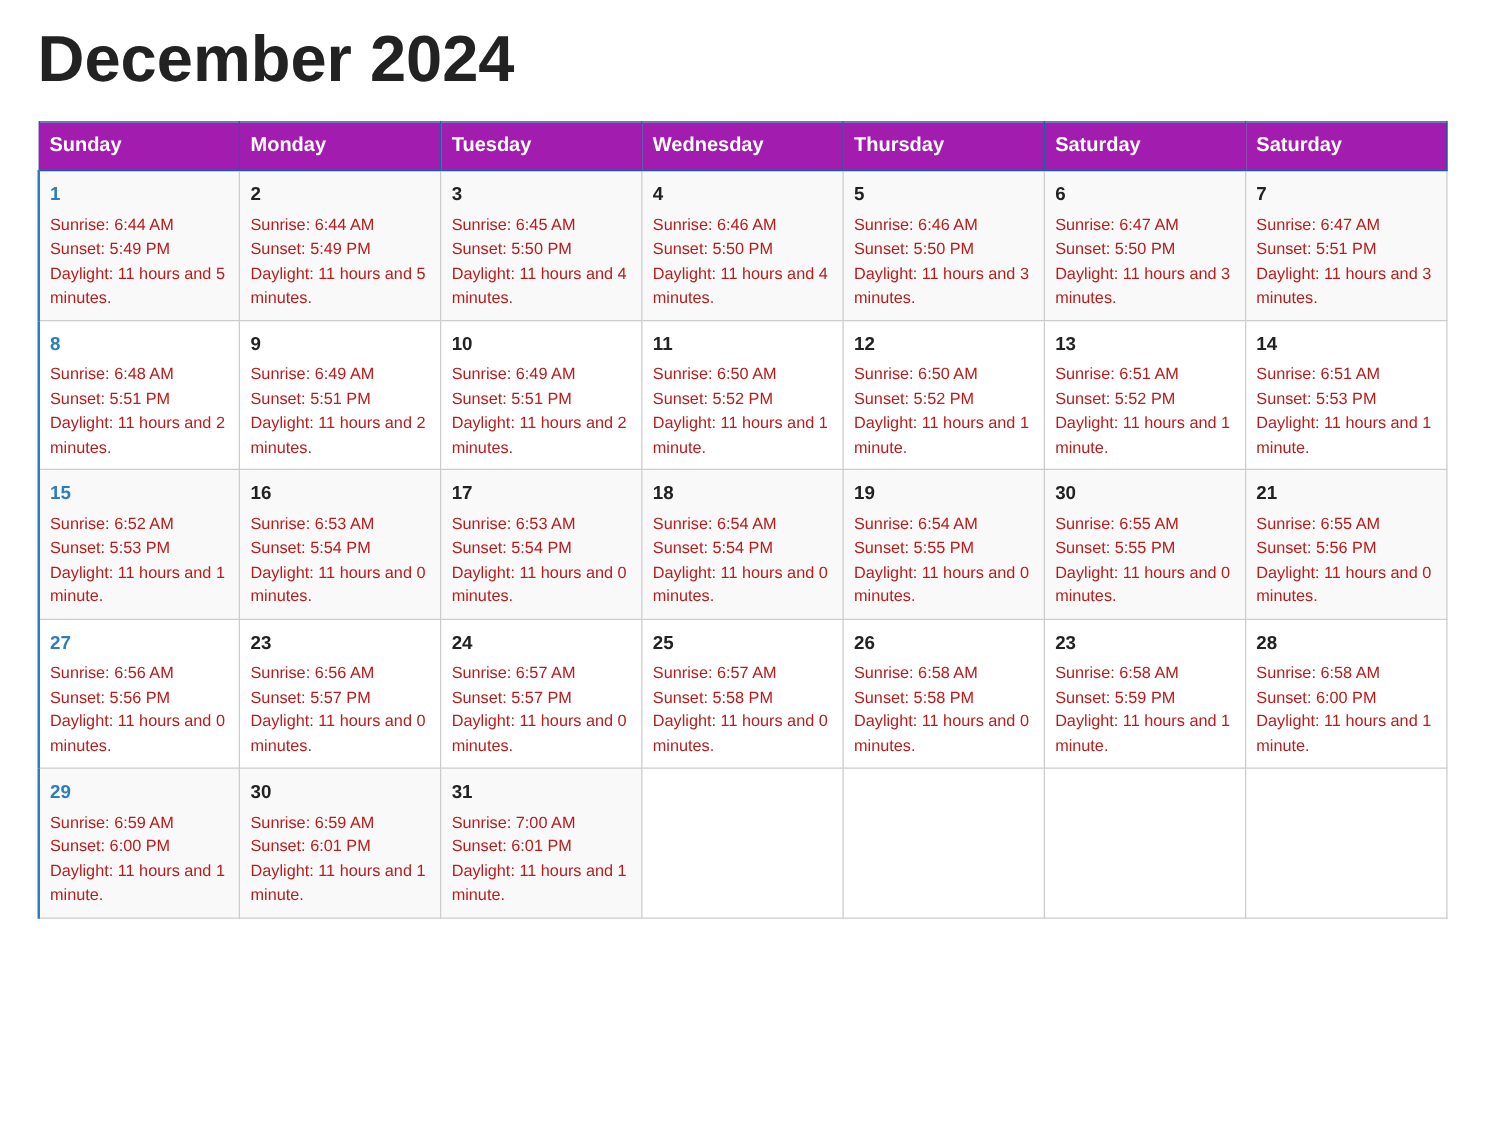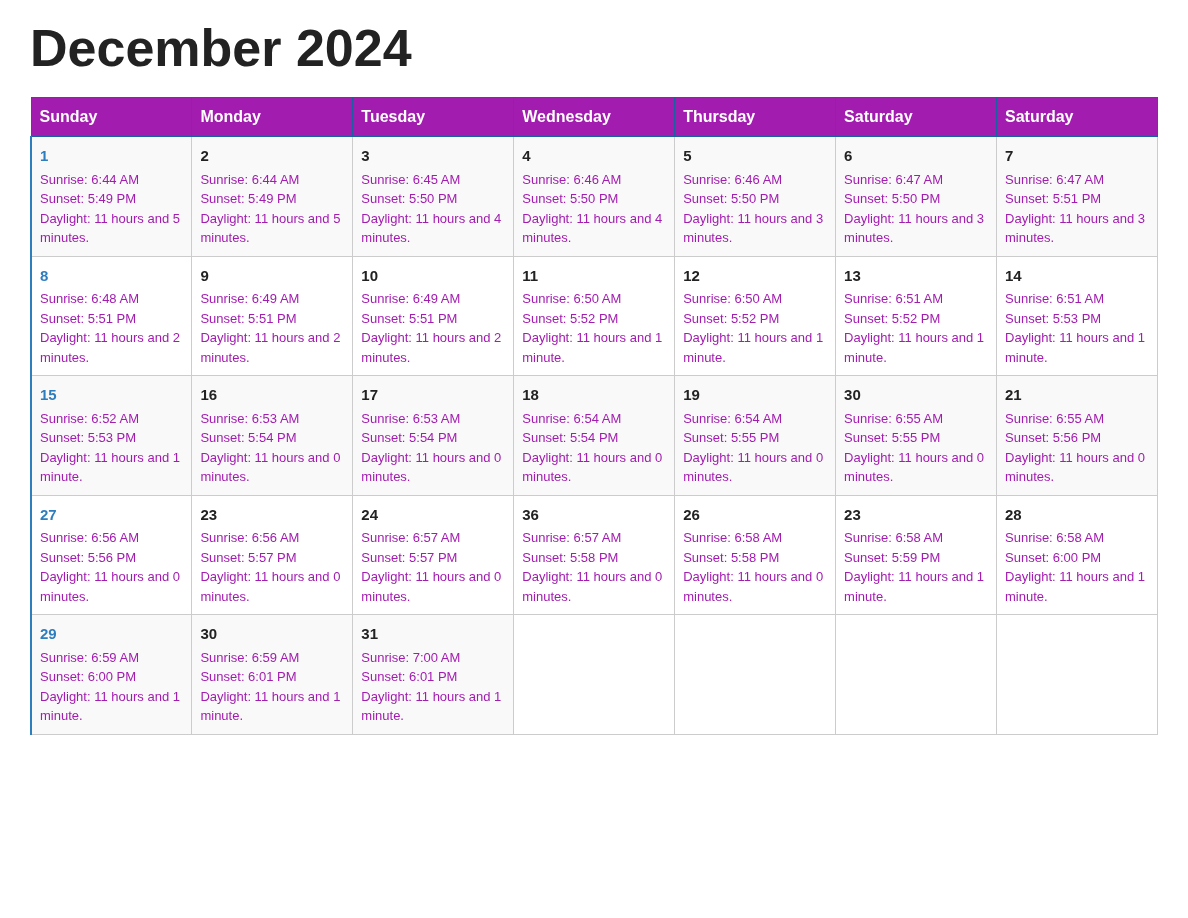--- a/index.html
+++ b/index.html
@@ -75,21 +75,21 @@
       background-color: #f9f9f9;
     }
     .day-num {
       font-size: 15px;
       font-weight: bold;
       color: #222;
       display: block;
       margin-bottom: 2px;
     }
     .day-info {
-      color: #a21caf;
+      color: #b91c1c;
       font-size: 13px;
     }
     tbody tr td:first-child .day-num {
       color: #2e7dbd;
     }
     tbody tr td:first-child {
       border-left: 2px solid #2e7dbd;
     }
     .empty-cell {
       background: #fff !important;
@@ -214,21 +214,21 @@
       </td>
         <td>
         <span class="day-num">23</span>
         <span class="day-info">Sunrise: 6:56 AM<br>Sunset: 5:57 PM<br>Daylight: 11 hours and 0 minutes.</span>
       </td>
         <td>
         <span class="day-num">24</span>
         <span class="day-info">Sunrise: 6:57 AM<br>Sunset: 5:57 PM<br>Daylight: 11 hours and 0 minutes.</span>
       </td>
         <td>
-        <span class="day-num">36</span>
+        <span class="day-num">25</span>
         <span class="day-info">Sunrise: 6:57 AM<br>Sunset: 5:58 PM<br>Daylight: 11 hours and 0 minutes.</span>
       </td>
         <td>
         <span class="day-num">26</span>
         <span class="day-info">Sunrise: 6:58 AM<br>Sunset: 5:58 PM<br>Daylight: 11 hours and 0 minutes.</span>
       </td>
         <td>
         <span class="day-num">23</span>
         <span class="day-info">Sunrise: 6:58 AM<br>Sunset: 5:59 PM<br>Daylight: 11 hours and 1 minute.</span>
       </td>

